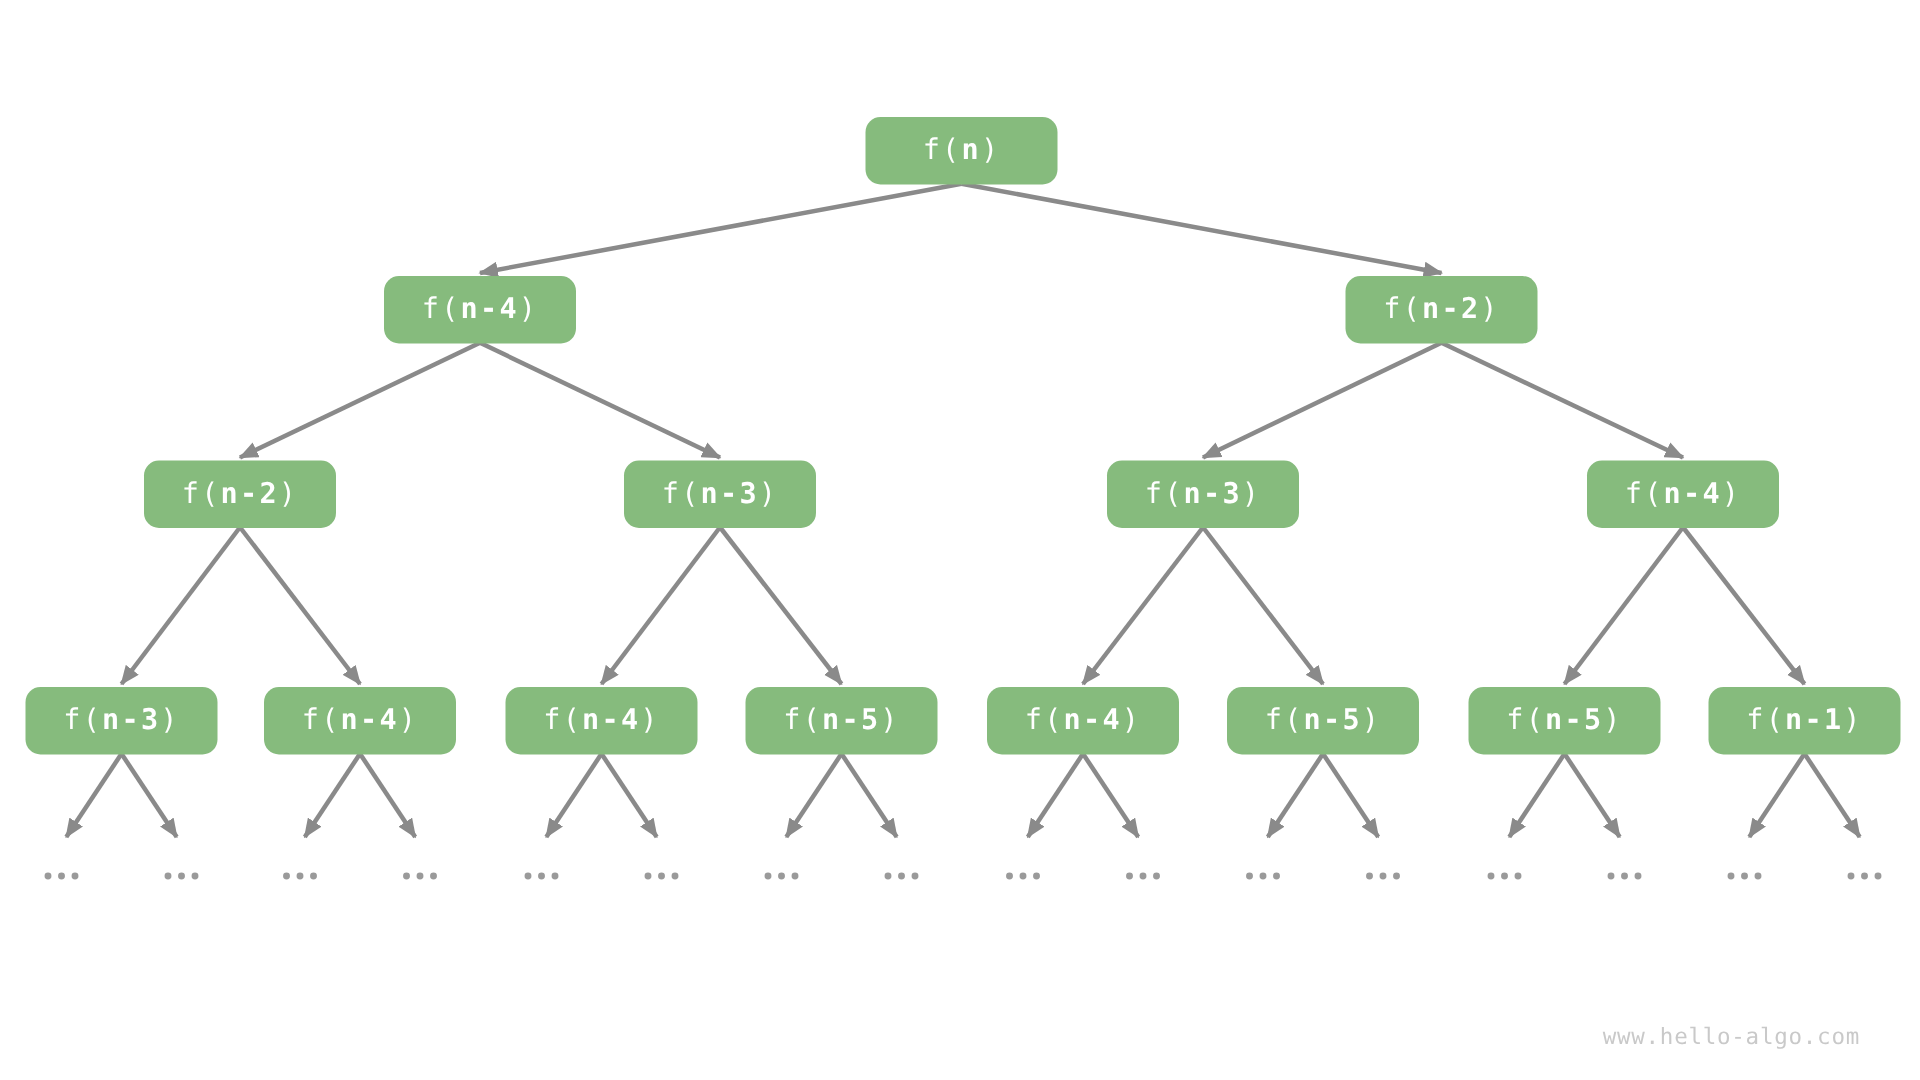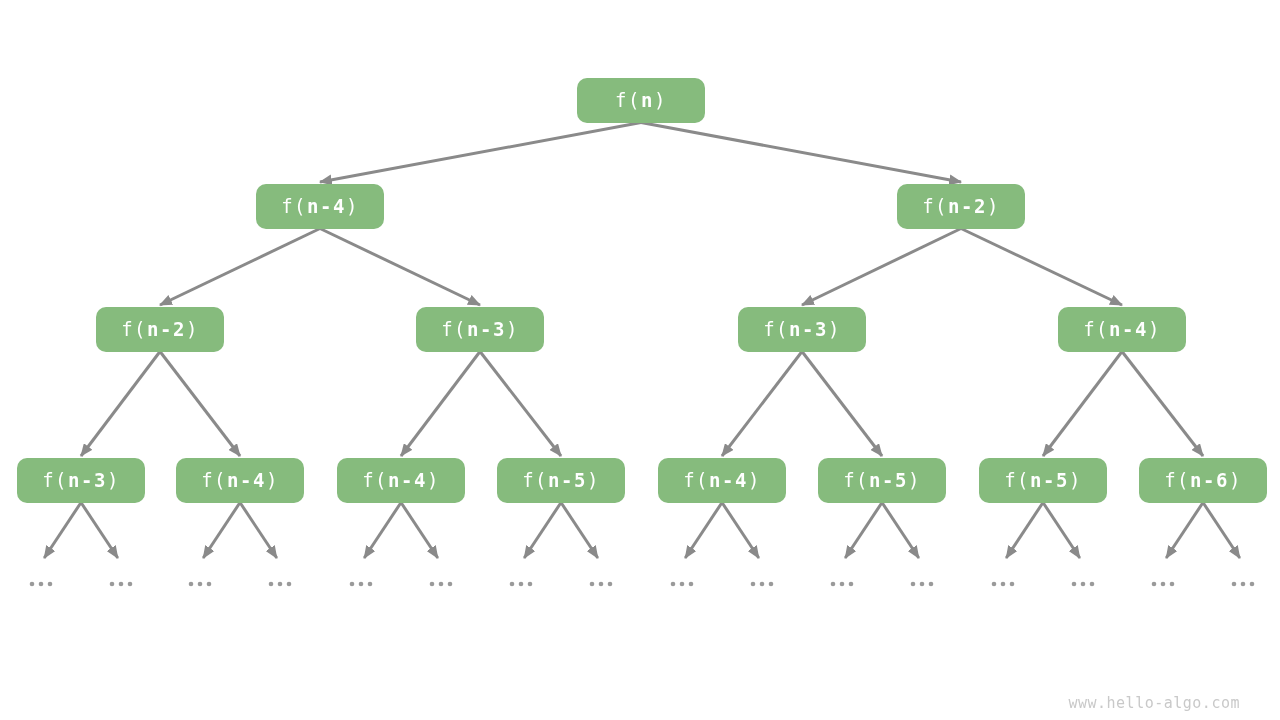--- a/index.html
+++ b/index.html
@@ -20,21 +20,21 @@
   .node{
     position:absolute;width:128px;height:45px;
     background:var(--node-fill);border-radius:10px;
     color:var(--node-text);
     display:flex;align-items:center;justify-content:center;
     font-size:19px;letter-spacing:1.5px;line-height:1;
     box-sizing:border-box;
   }
   .node .var{font-weight:bold;}
   .watermark{
-    position:absolute;right:40px;bottom:8px;
+    position:absolute;right:40px;bottom:20px;
     color:var(--watermark);font-size:15px;letter-spacing:0.5px;
   }
 </style>
 </head>
 <body>
 
 <div class="stage">
   <svg class="edges" width="1280" height="720" viewBox="0 0 1280 720" xmlns="http://www.w3.org/2000/svg">
     <defs>
       <marker id="arrowhead" markerUnits="userSpaceOnUse" markerWidth="13" markerHeight="11" viewBox="0 0 12 10" refX="11" refY="5" orient="auto">
@@ -222,18 +222,18 @@
         <span class="var">n-5</span>
         <span class="post">)</span>
       </div>
       <div class="node" style="left: 979px; top: 457.5px;">
         <span class="pre">f(</span>
         <span class="var">n-5</span>
         <span class="post">)</span>
       </div>
       <div class="node" style="left: 1139px; top: 457.5px;">
         <span class="pre">f(</span>
-        <span class="var">n-6</span>
+        <span class="var">n-1</span>
         <span class="post">)</span>
       </div>
     </div>
   <div class="watermark">www.hello-algo.com</div>
 </div>
 
 </body></html>

